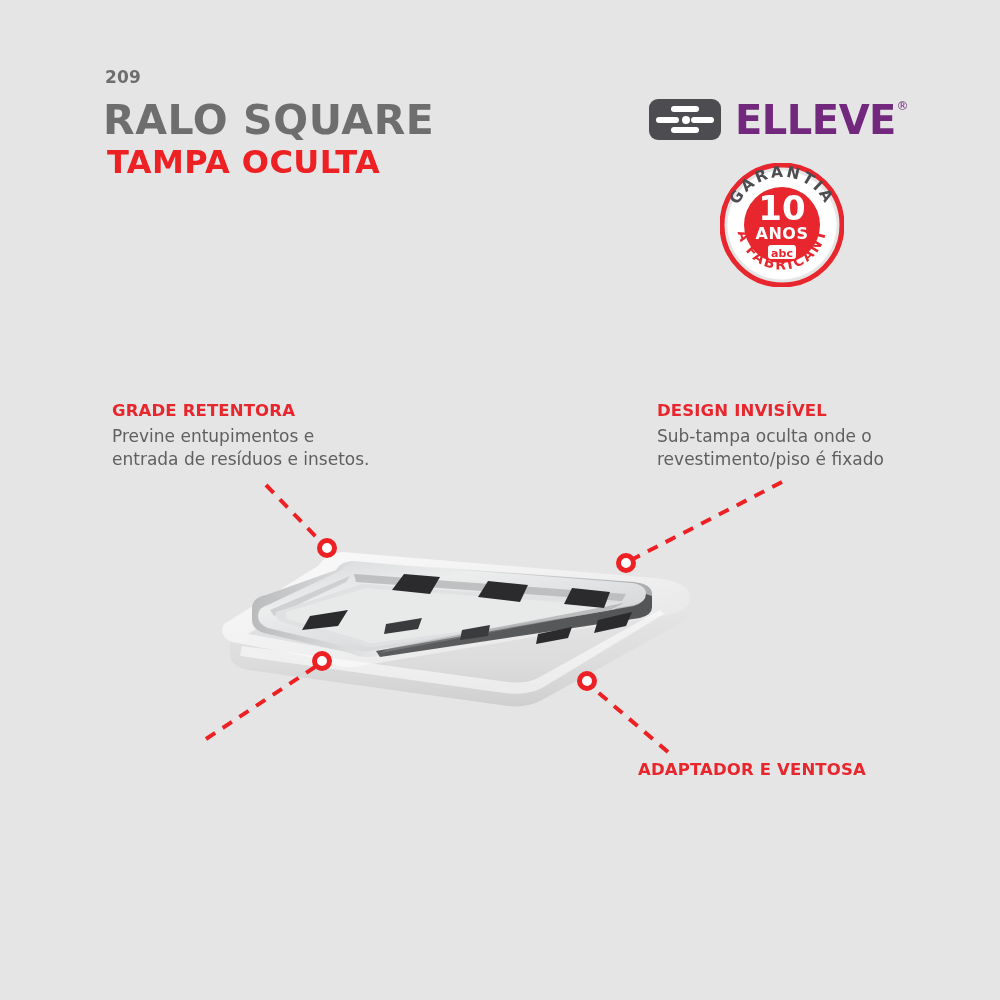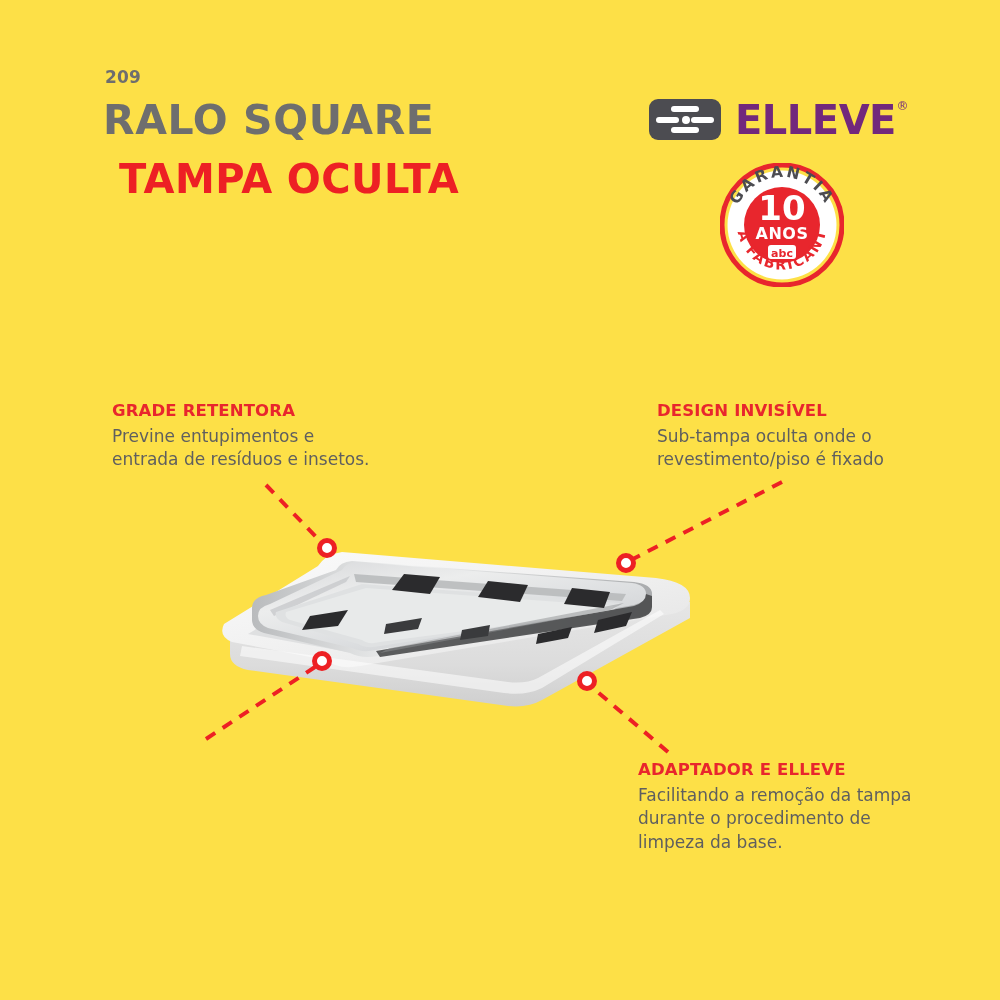--- a/index.html
+++ b/index.html
@@ -11,21 +11,21 @@
     width: 1000px;
     height: 1000px;
     position: relative;
     overflow: hidden;
     font-family: "DejaVu Sans", "Liberation Sans", sans-serif;
     -webkit-font-smoothing: antialiased;
   }
   .page {
     position: absolute;
     inset: 0;
-    background: #fde047;
+    background: #e5e5e5;
   }
 
   
   .header-block {
     position: absolute;
     left: 103px;
     top: 68px;
     width: 520px;
   }
   .sku {
@@ -38,26 +38,26 @@
   }
   .title-main {
     font-size: 41px;
     font-weight: bold;
     color: #6e6e6e;
     letter-spacing: 0.6px;
     line-height: 1.05;
     margin: 12px 0 1px 0;
   }
   .title-sub {
-    font-size: 40px;
+    font-size: 32px;
     font-weight: bold;
     color: #ed2024;
     letter-spacing: 0.4px;
     line-height: 1.05;
-    margin: 16px;
+    margin: 4px;
   }
 
   
   .brand {
     position: absolute;
     left: 649px;
     top: 99px;
     display: flex;
     align-items: flex-end;
   }
@@ -293,19 +293,16 @@
   </div>
 
   <div class="callout callout-grade">
     <p class="c-title">GRADE RETENTORA</p>
     <p class="c-body">Previne entupimentos e
 entrada de resíduos e insetos.</p>
   </div>
 
 
   <div class="callout callout-adapt">
-    <p class="c-title">ADAPTADOR E ELLEVE</p>
-    <p class="c-body">Facilitando a remoção da tampa
-durante o procedimento de
-limpeza da base.</p>
+    <p class="c-title">ADAPTADOR E VENTOSA</p>
   </div>
 
 </div>
 
 </body></html>

